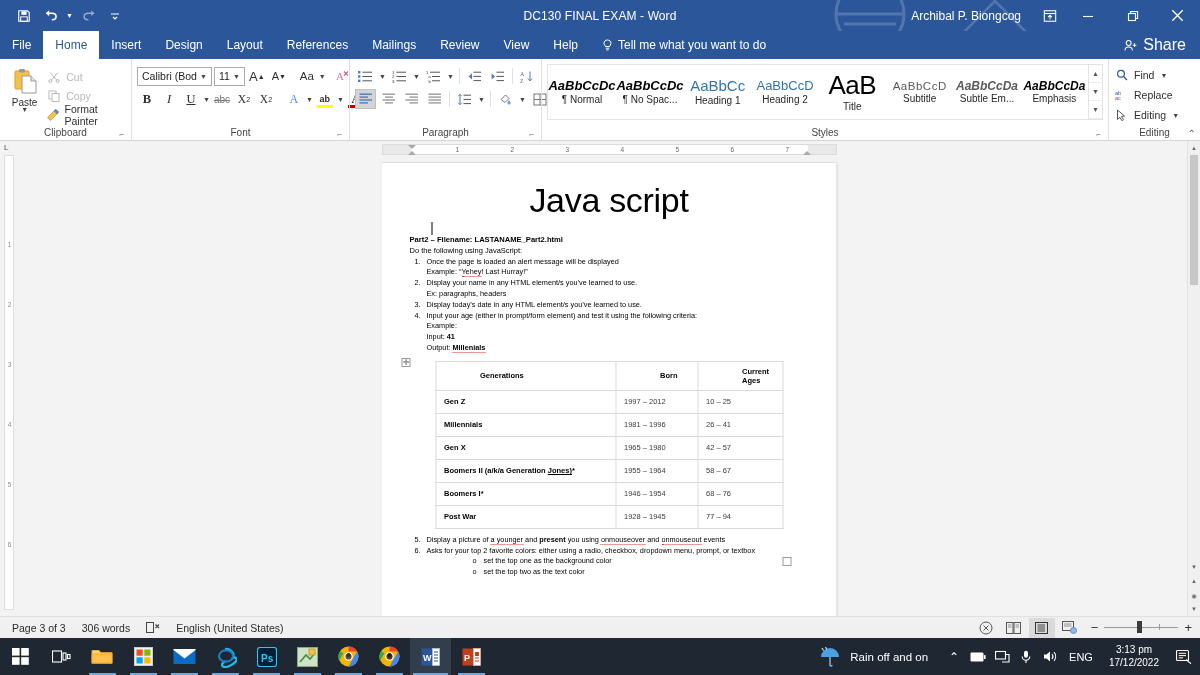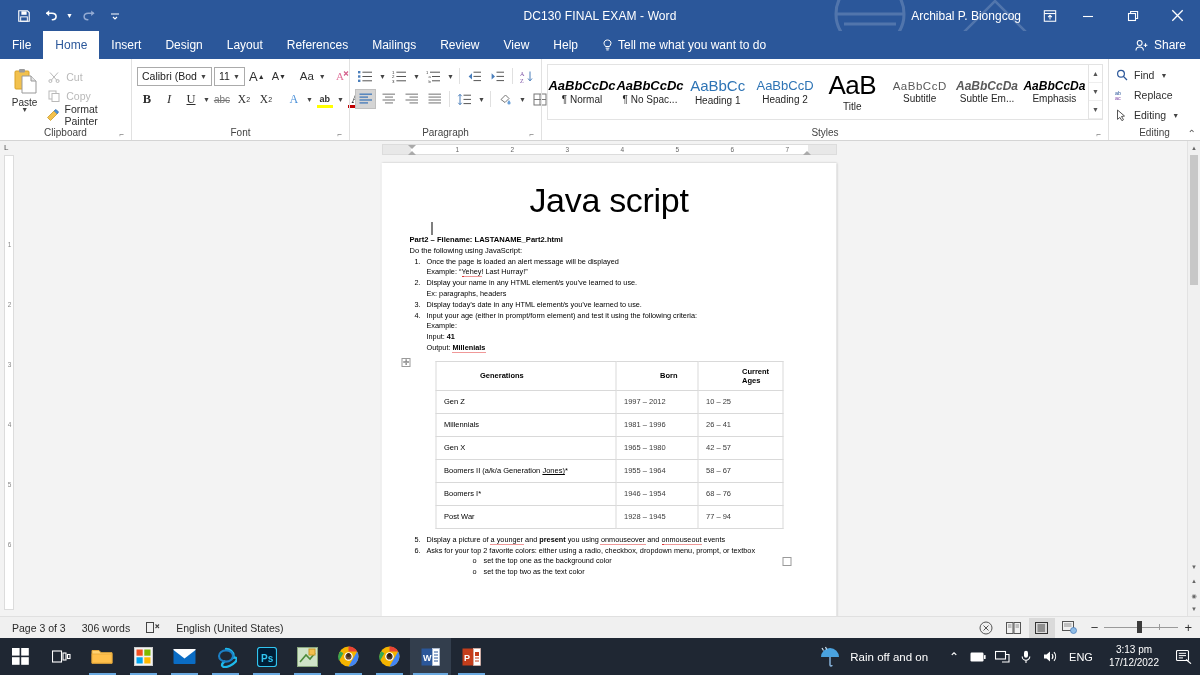--- a/index.html
+++ b/index.html
@@ -41,21 +41,21 @@
   }
   .tab {
     padding: 0 12px; display: flex; align-items: center; color: #fff; font-size: 12px;
     height: 28px; white-space: nowrap;
   }
   .tab.active { background: #ffffff; color: #2b579a; }
   .tellme { display: flex; align-items: center; gap: 5px; padding: 0 12px; color: #fff; font-size: 12px; }
   .bulb { font-size: 12px; }
   .share {
     margin-left: auto; display: flex; align-items: center; gap: 5px;
-    padding: 0 14px 0 10px; color: #fff; font-size: 12px;
+    padding: 0 14px 0 10px; color: #fff; font-size: 16px;
   }
 
   
   .ribbon {
     height: 82px; background: #ffffff; border-bottom: 1px solid #d4d4d4;
     display: flex; align-items: stretch; flex: 0 0 82px; position: relative;
   }
   .rgroup { display: flex; flex-direction: column; position: relative; padding: 3px 0 0 0; }
   .rgroup + .rgroup { border-left: 1px solid #e1e1e1; }
   .rgroup-body { flex: 1; display: flex; align-items: flex-start; padding: 2px 5px 0 5px; }
@@ -191,21 +191,21 @@
     width: 9px; height: 9px; border: 1px solid #9a9a9a; background: #fff; color: #555;
     font-size: 8px; line-height: 7px; text-align: center; position: absolute;
   }
 
   .gen-table { width: 348px; margin: 7px auto 0 auto; border-collapse: collapse; }
   .gen-table td, .gen-table th {
     border: 1px solid #d9d9d9; padding: 5px 8px; font-size: 7.5px; text-align: left; vertical-align: middle;
     height: 23px;
   }
   .gen-table th { font-weight: bold; color: #000; padding-left: 44px; }
-  .gen-table td.c0 { font-weight: normal; color: #000; width: 180px; margin-left: 16px; }
+  .gen-table td.c0 { font-weight: bold; color: #000; width: 180px; margin-left: 16px; }
   .gen-table td.c1 { color: #3a3a3a; width: 82px; }
   .gen-table td.c2 { color: #3a3a3a; }
 
   .doc-after { padding: 0 28px; margin-top: 6px; }
 
   
   .vscroll {
     position: absolute; right: 0; top: 0; bottom: 0; width: 13px; background: #f0f0f0;
     border-left: 1px solid #e2e2e2; display: flex; flex-direction: column;
   }

